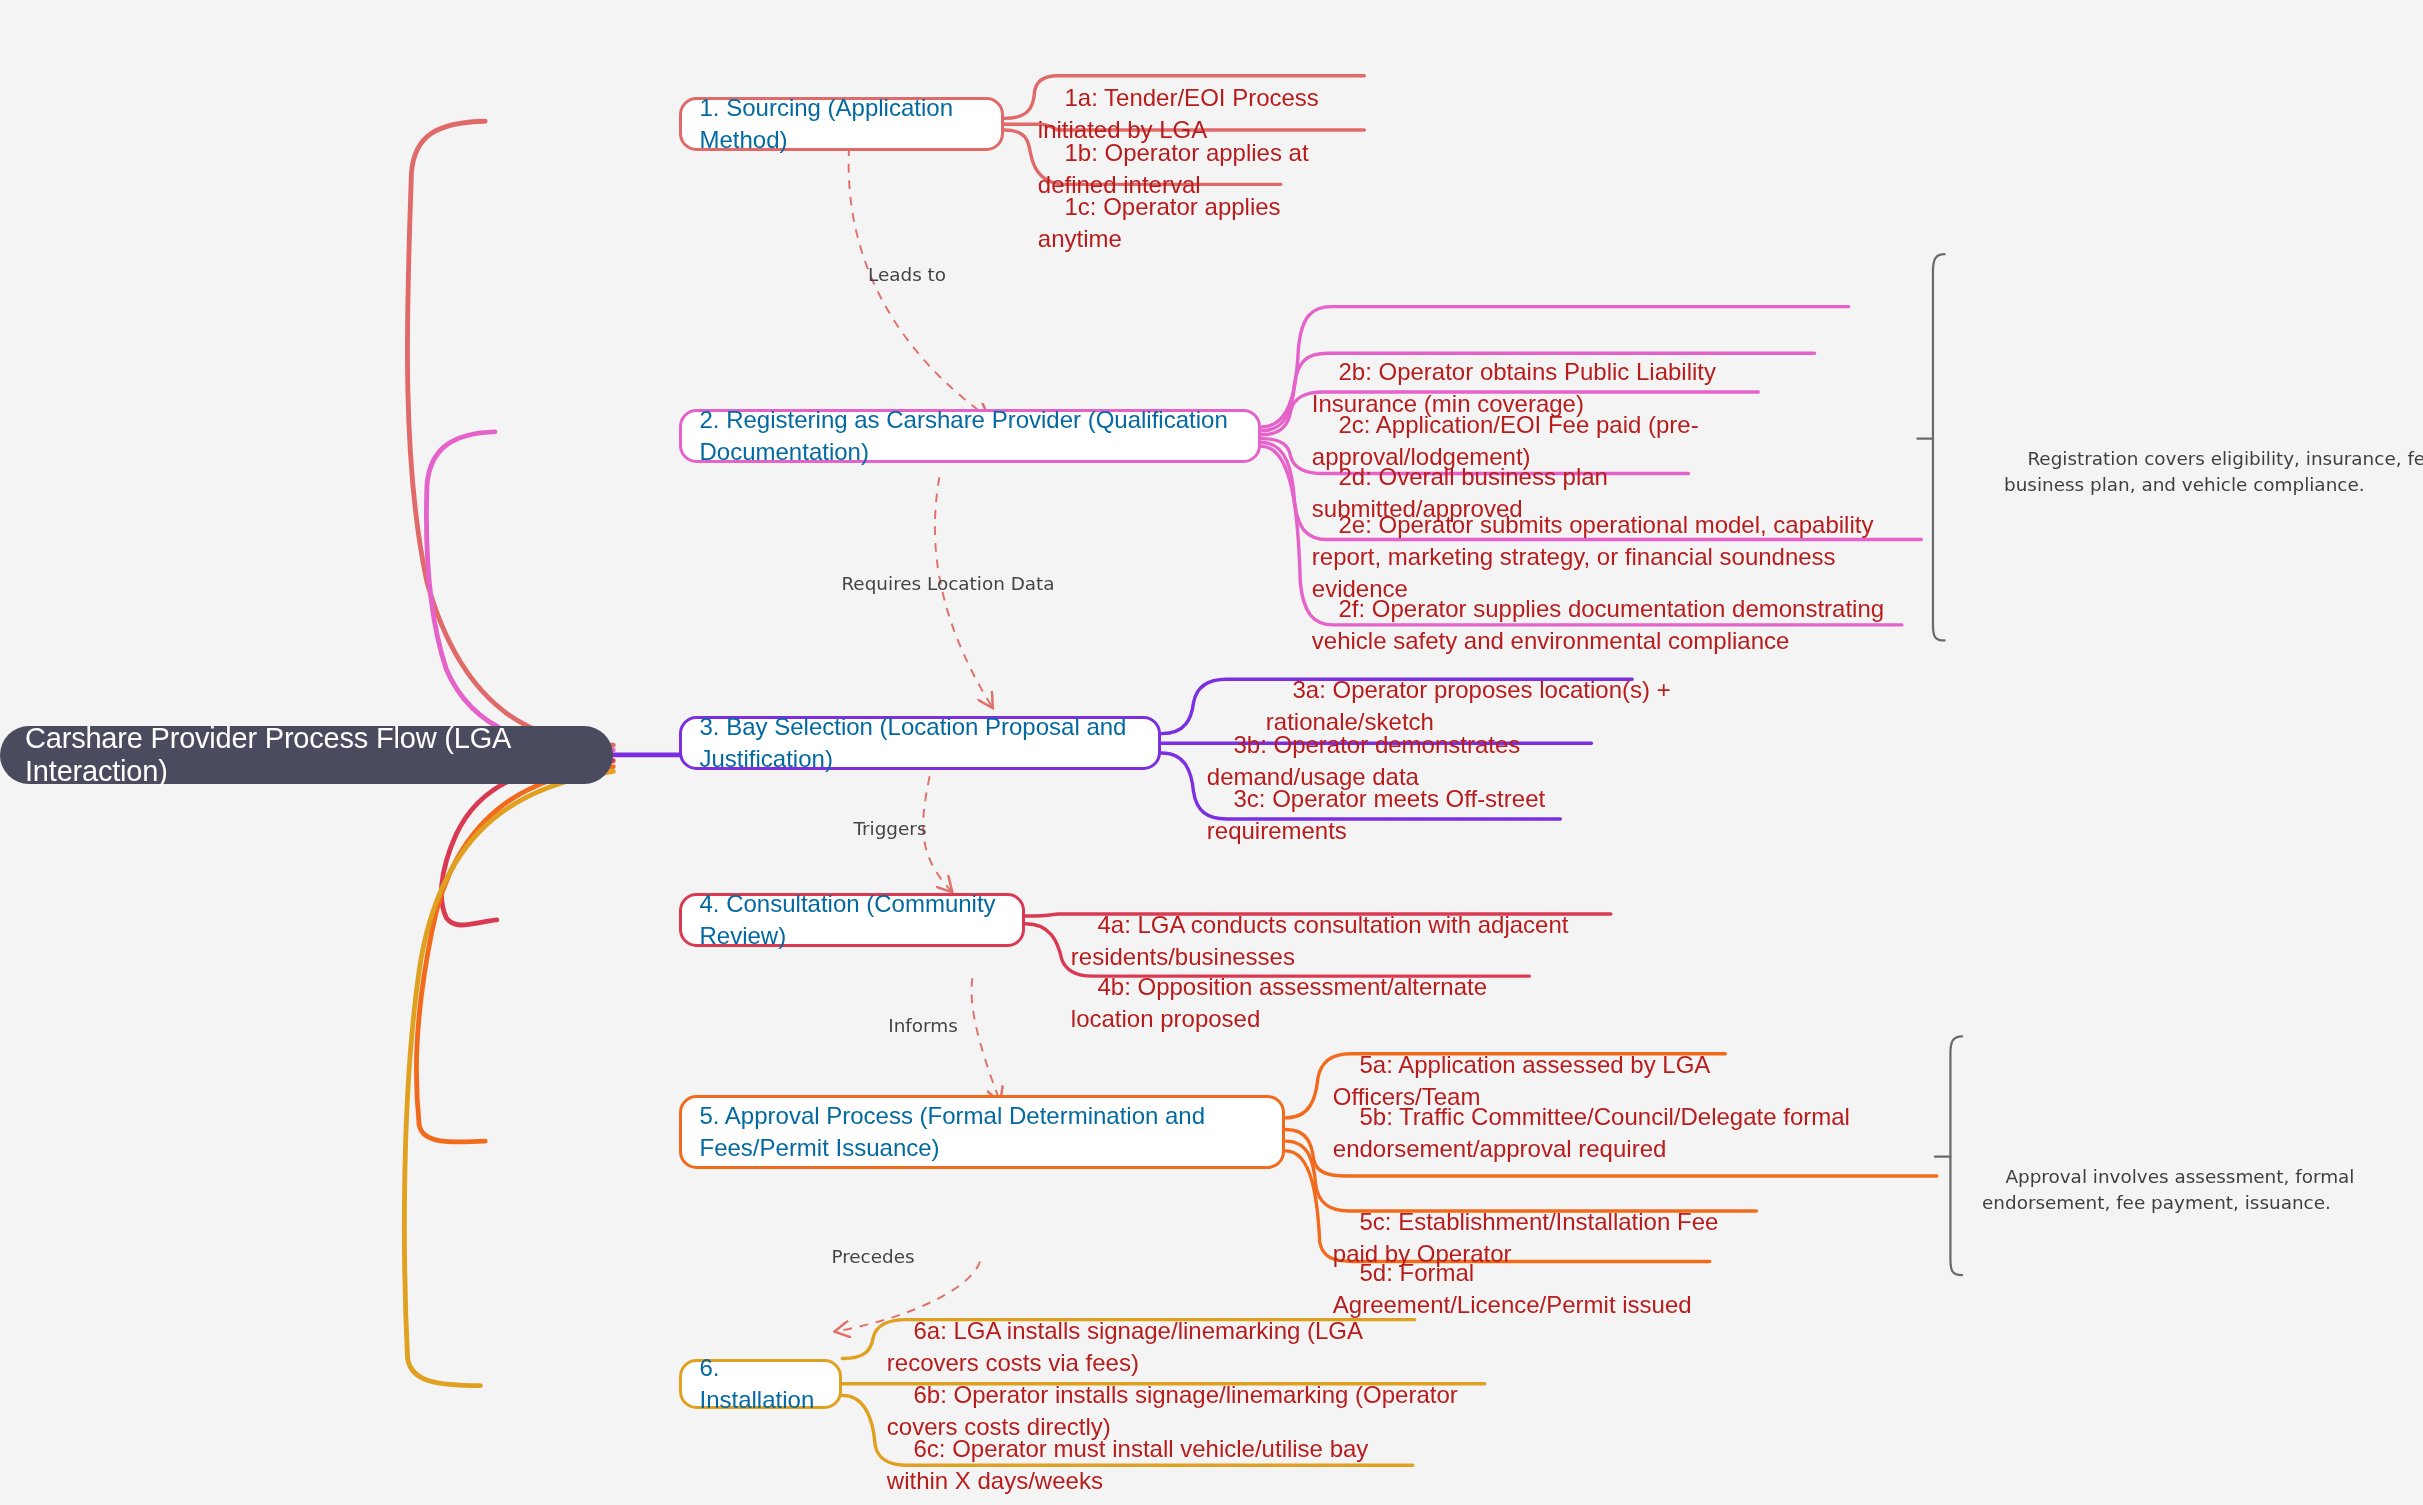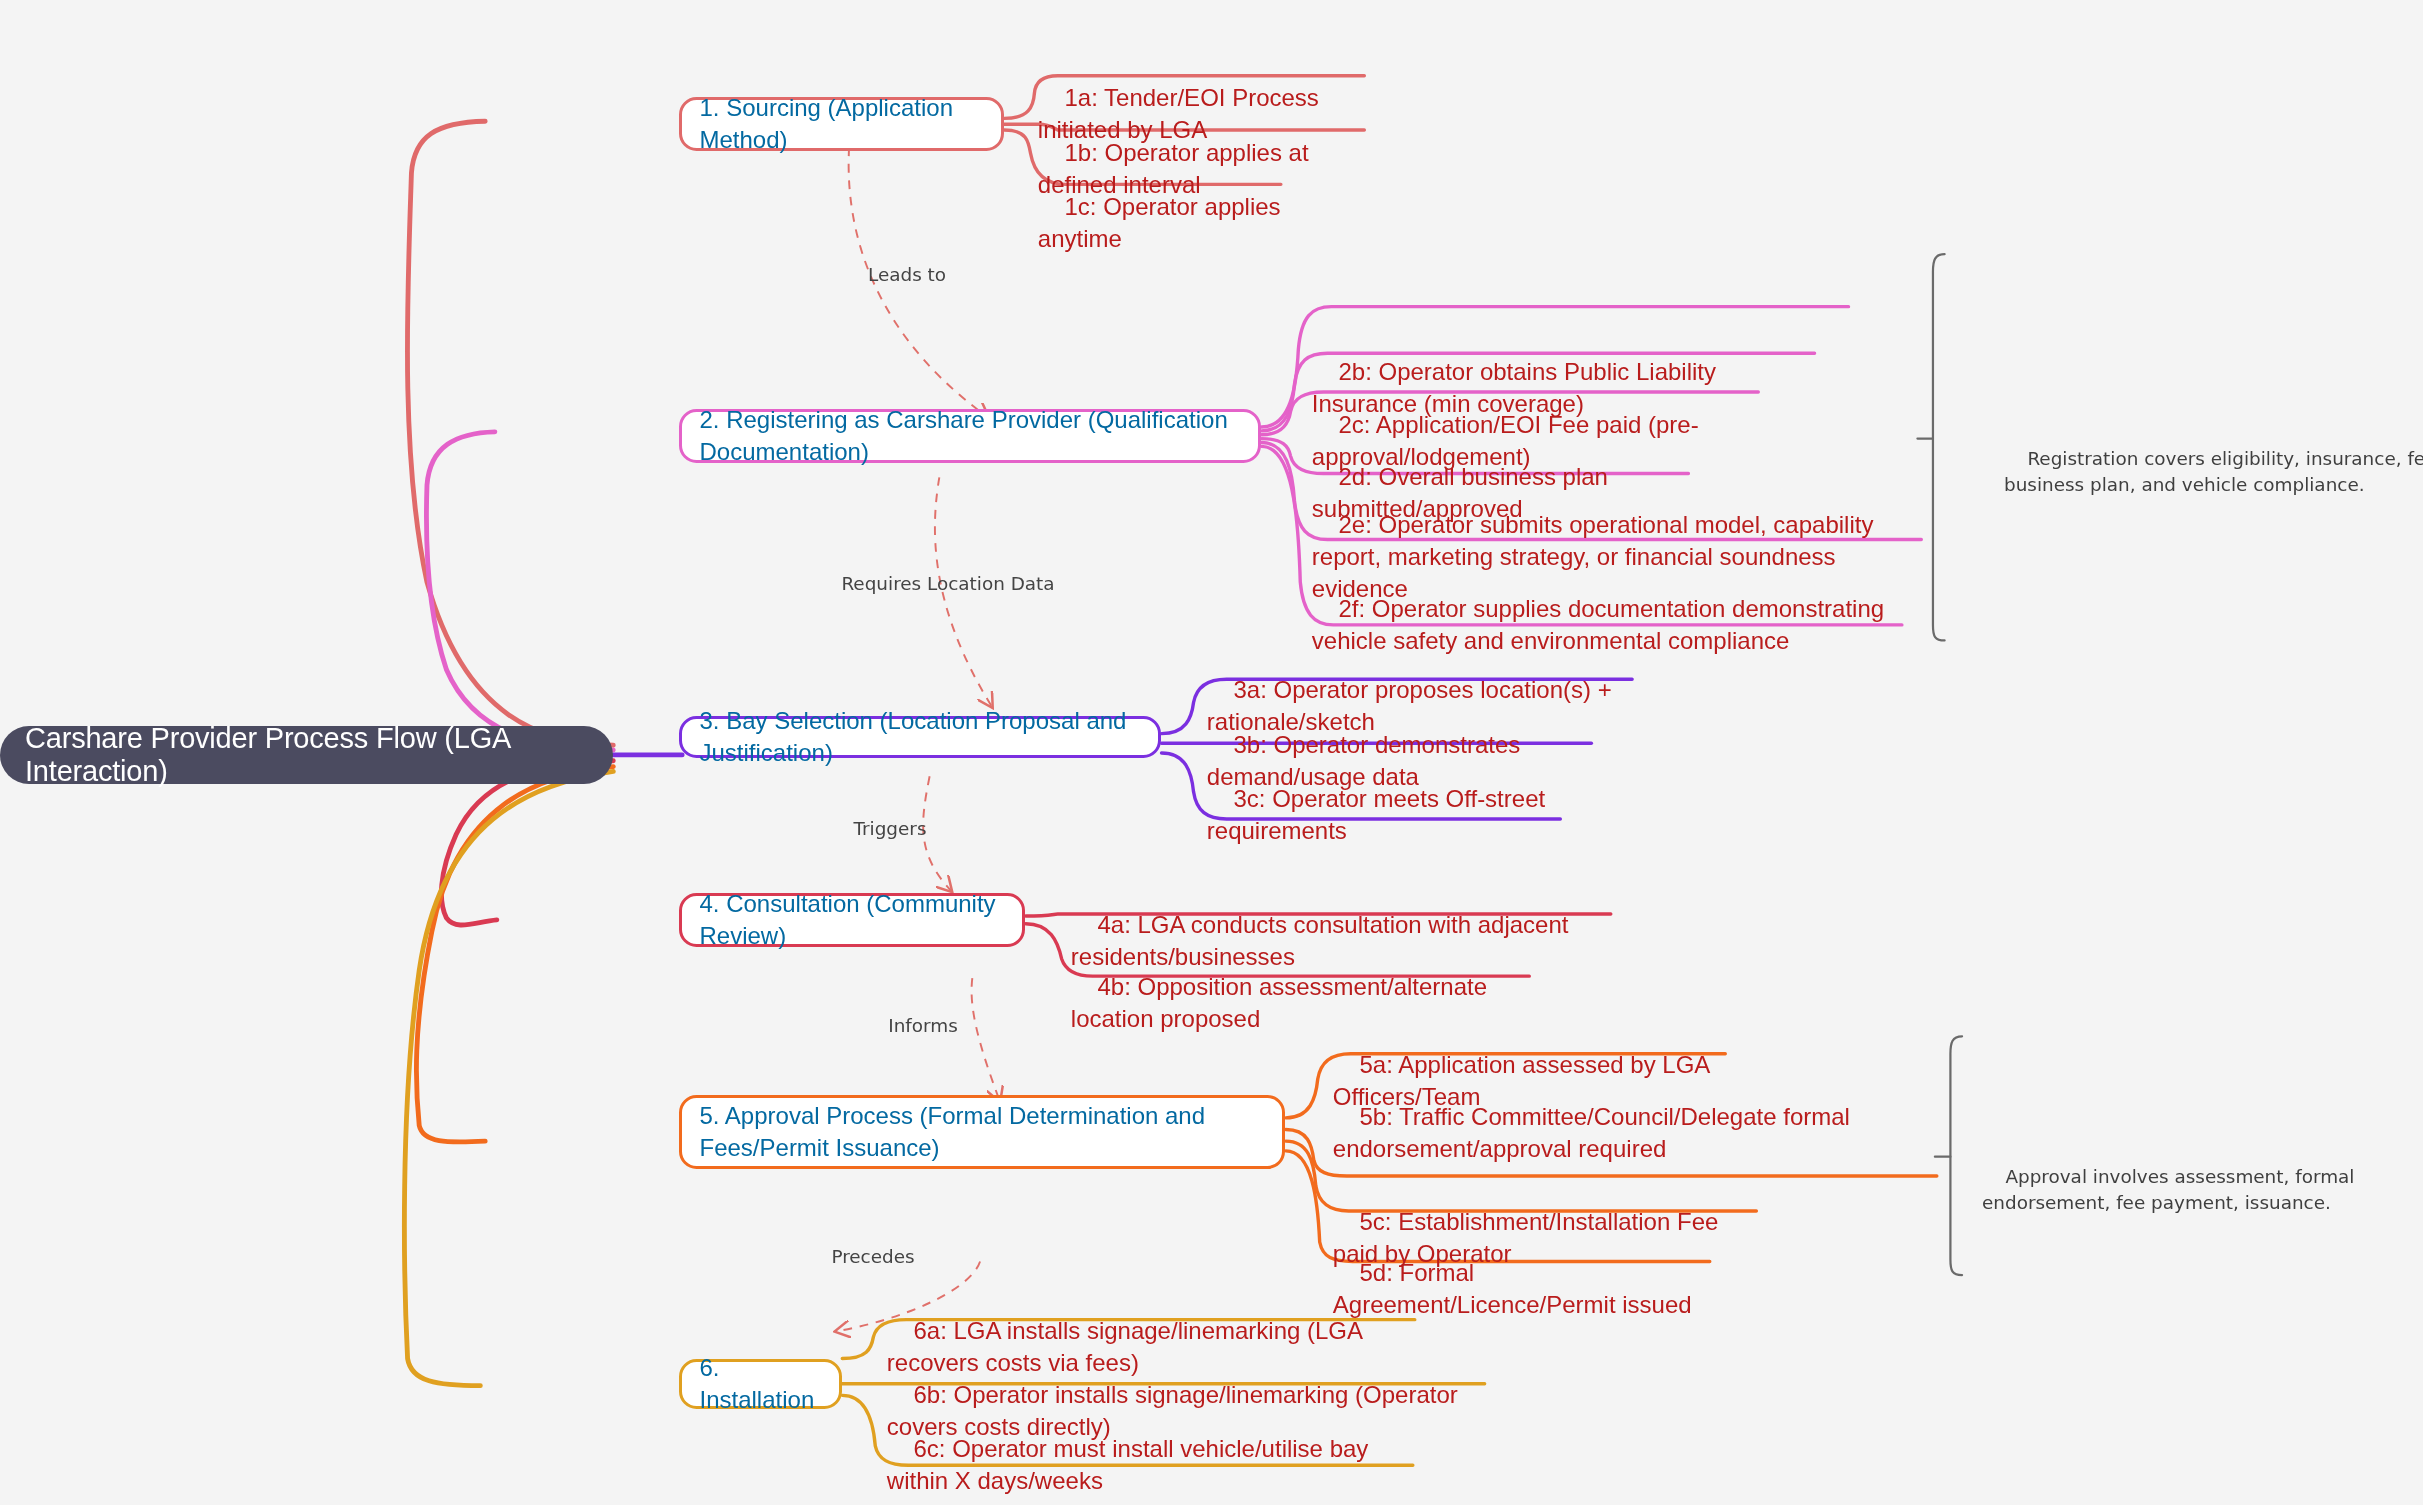--- a/index.html
+++ b/index.html
@@ -187,24 +187,24 @@
   <div class="leaf" style="left:1306px; top:429px; width:408px;">
     <span>2d: Overall business plan submitted/approved</span>
   </div>
   <div class="leaf" style="left:1306px; top:477px; width:582px;">
     <span>2e: Operator submits operational model, capability report, marketing strategy, or financial soundness evidence</span>
   </div>
   <div class="leaf" style="left:1306px; top:561px; width:592px;">
     <span>2f: Operator supplies documentation demonstrating vehicle safety and environmental compliance</span>
   </div>
 
-  <div class="node" style="left:679px; top:716px; width:482px; height:42px; border:3.9px solid #7b2fe0;">
+  <div class="node" style="left:679px; top:716px; width:482px; height:54px; border:3.9px solid #7b2fe0;">
     <span>3. Bay Selection (Location Proposal and Justification)</span>
   </div>
-  <div class="leaf" style="left:1201px; top:642px; width:446px;">
+  <div class="leaf" style="left:1260px; top:642px; width:446px;">
     <span>3a: Operator proposes location(s) + rationale/sketch</span>
   </div>
   <div class="leaf" style="left:1201px; top:697px; width:408px;">
     <span>3b: Operator demonstrates demand/usage data</span>
   </div>
   <div class="leaf" style="left:1201px; top:751px; width:388px;">
     <span>3c: Operator meets Off-street requirements</span>
   </div>
 
   <div class="node" style="left:679px; top:893px; width:346px; height:54px; border:3.9px solid #d93a52;">

